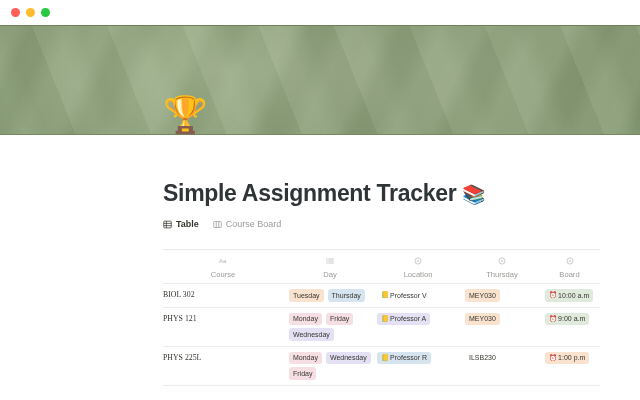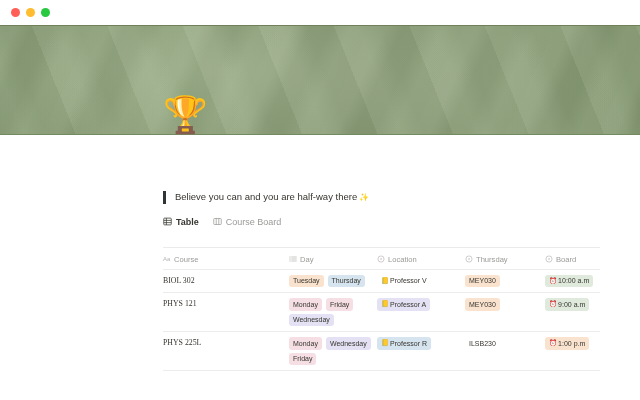--- a/index.html
+++ b/index.html
@@ -128,21 +128,21 @@
     padding: 5px 6px 5px 0;
   }
   table.grid th {
     font-size: 7.6px;
     font-weight: normal;
     color: #9b9a97;
     padding-bottom: 4px;
     padding-top: 0;
     white-space: nowrap;
   }
-  .th-inner { display: flex; align-items: center; gap: 3px; }
+  .th-inner { display: flex; align-items: center; gap: 3px; flex-direction: column; }
   .th-inner svg { flex: 0 0 auto; }
 
   col.c-course { width: 126px; }
   col.c-day    { width: 88px; }
   col.c-prof   { width: 88px; }
   col.c-loc    { width: 80px; }
   col.c-time   { width: 55px; }
 
   .cell-text {
     font-size: 7.8px;
@@ -184,25 +184,25 @@
 
 <div class="cover">
   <div class="cover-veil"></div>
 </div>
 
 <div class="page">
   <div class="page-icon">🏆</div>
 
   <div class="content">
 
-
-    <div class="quote">
-      <span>Believe you can and you are half-way there</span>
-      <span class="spark">✨</span>
+    <div class="page-title">
+      <span>Simple Assignment Tracker</span>
+      <span class="emoji">📚</span>
     </div>
+
 
     <div class="tabs">
       <div class="tab active">
         <span>
           <svg width="9" height="9" viewBox="0 0 12 12" fill="none" stroke="#37352f" stroke-width="1">
             <rect x="1" y="1.5" width="10" height="9" rx="1"></rect>
             <line x1="1" y1="4.5" x2="11" y2="4.5"></line>
             <line x1="1" y1="7.5" x2="11" y2="7.5"></line>
             <line x1="4.5" y1="1.5" x2="4.5" y2="10.5"></line>
           </svg>

